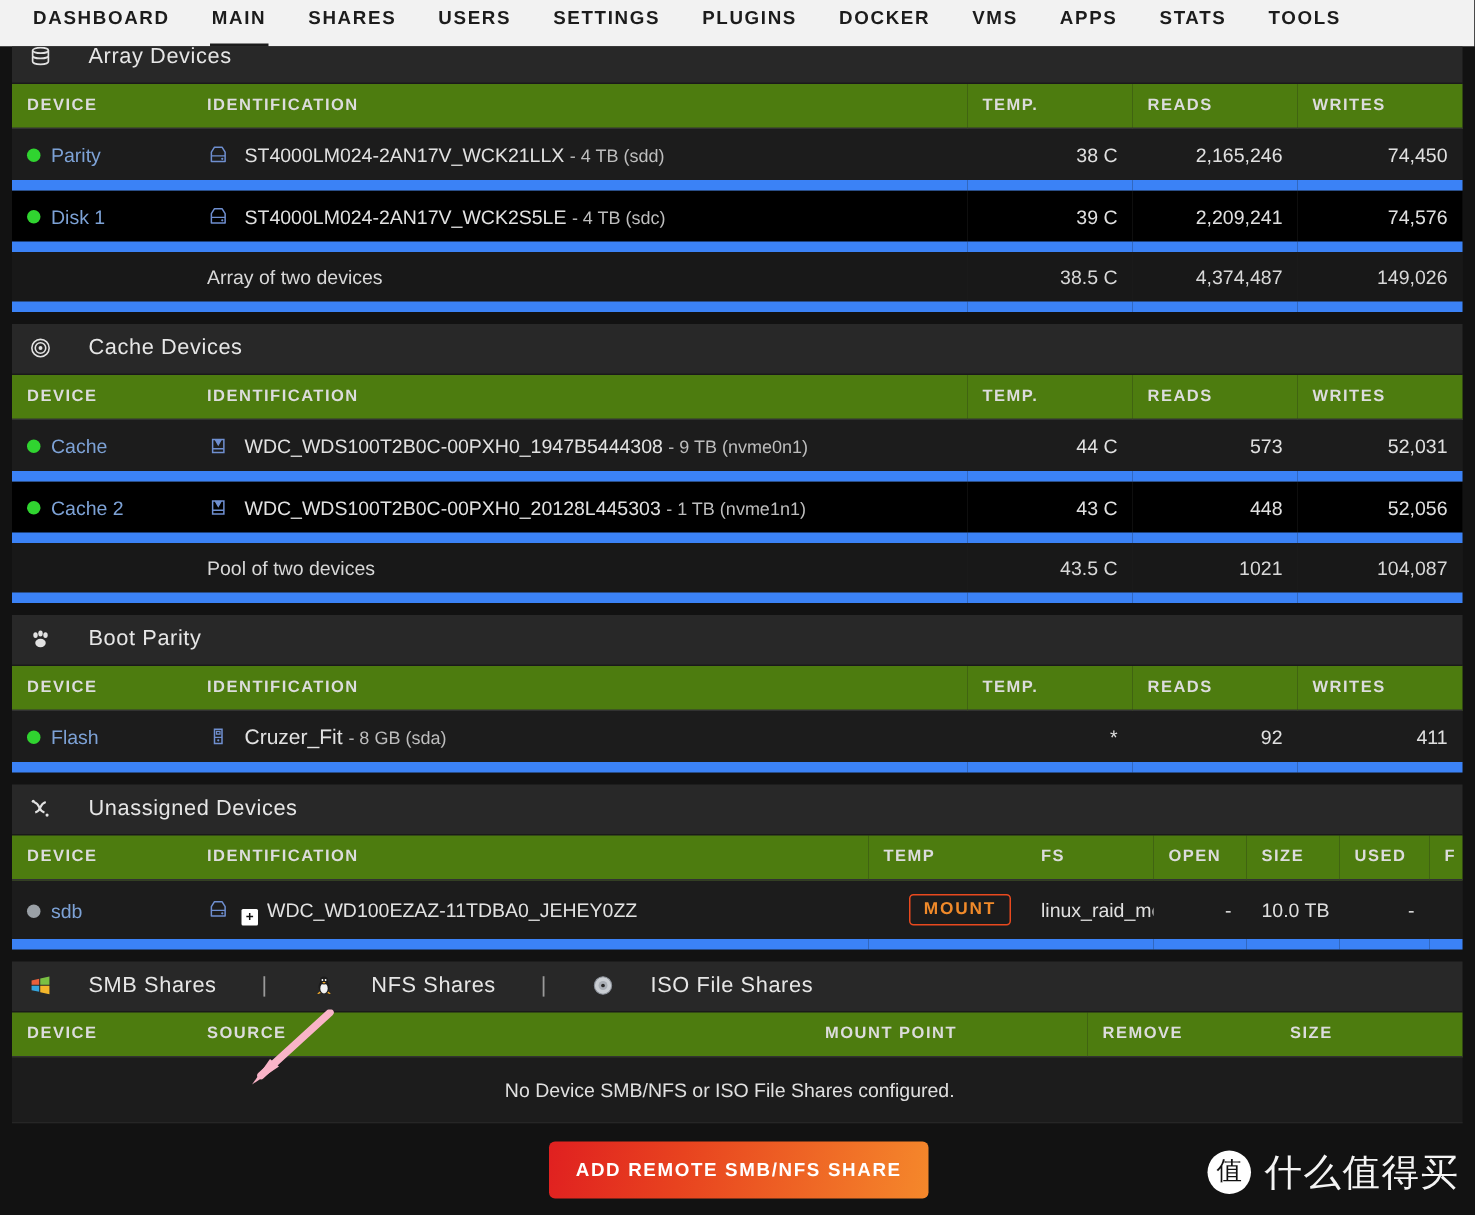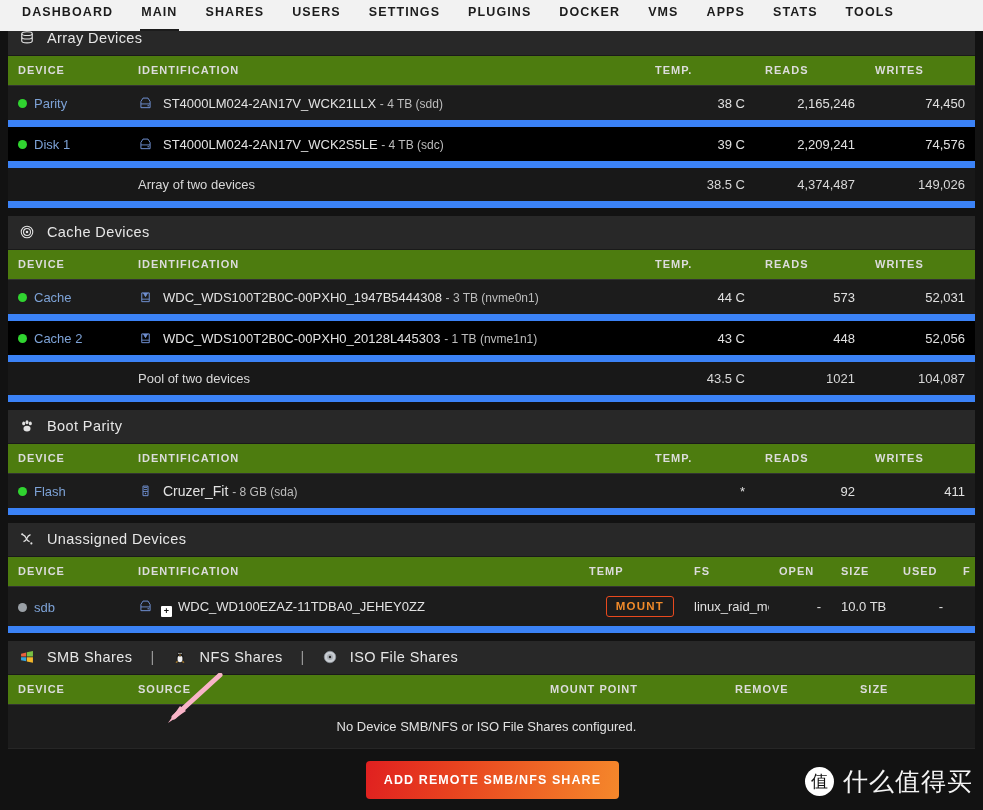--- a/index.html
+++ b/index.html
@@ -50,21 +50,21 @@
   .panel { margin-bottom: 8px; }
 
   .panel-head {
     background: #282828;
     color: #e8e8e8;
     font-size: 14.5px;
     letter-spacing: 0.4px;
     padding: 8px 12px 9px 12px;
     display: flex;
     align-items: center;
-    gap: 13px;
+    gap: 25px;
     border-bottom: 1px solid #1a1a1a;
   }
   .panel-head .sectitle { color: #e6e6e6; }
   .panel-head .sep { color: #9a9a9a; margin: 0 5px; }
   .panel-head a.lnk { color: #e6e6e6; text-decoration: none; }
 
   table.dt {
     width: 100%;
     border-collapse: collapse;
     table-layout: fixed;
@@ -360,21 +360,21 @@
             </td>
             <td>
               <span class="ident">
                 <span class="gicon">
                   <svg width="15" height="15" viewBox="0 0 18 18">
                     <path d="M4.5 3.5 H13.5 V14 H4.5 Z" fill="none" stroke="#6f8fd0" stroke-width="1.2"></path>
                     <path d="M6.5 3.5 L9 8 L11.5 3.5" fill="#6f8fd0" stroke="#6f8fd0" stroke-width="1"></path>
                     <line x1="4.5" y1="11" x2="13.5" y2="11" stroke="#6f8fd0" stroke-width="1.1"></line>
                   </svg>
                 </span>
-                <span class="idtxt"><span>WDC_WDS100T2B0C-00PXH0_1947B5444308</span> <span class="sub">- 3 TB (nvme0n1)</span></span>
+                <span class="idtxt"><span>WDC_WDS100T2B0C-00PXH0_1947B5444308</span> <span class="sub">- 9 TB (nvme0n1)</span></span>
               </span>
             </td>
             <td class="num">44 C</td>
             <td class="num">573</td>
             <td class="num">52,031</td>
           </tr>
           <tr class="plain">
             <td>
               <span class="dot"></span><a class="devname" href="#">Cache 2</a>
             </td>

